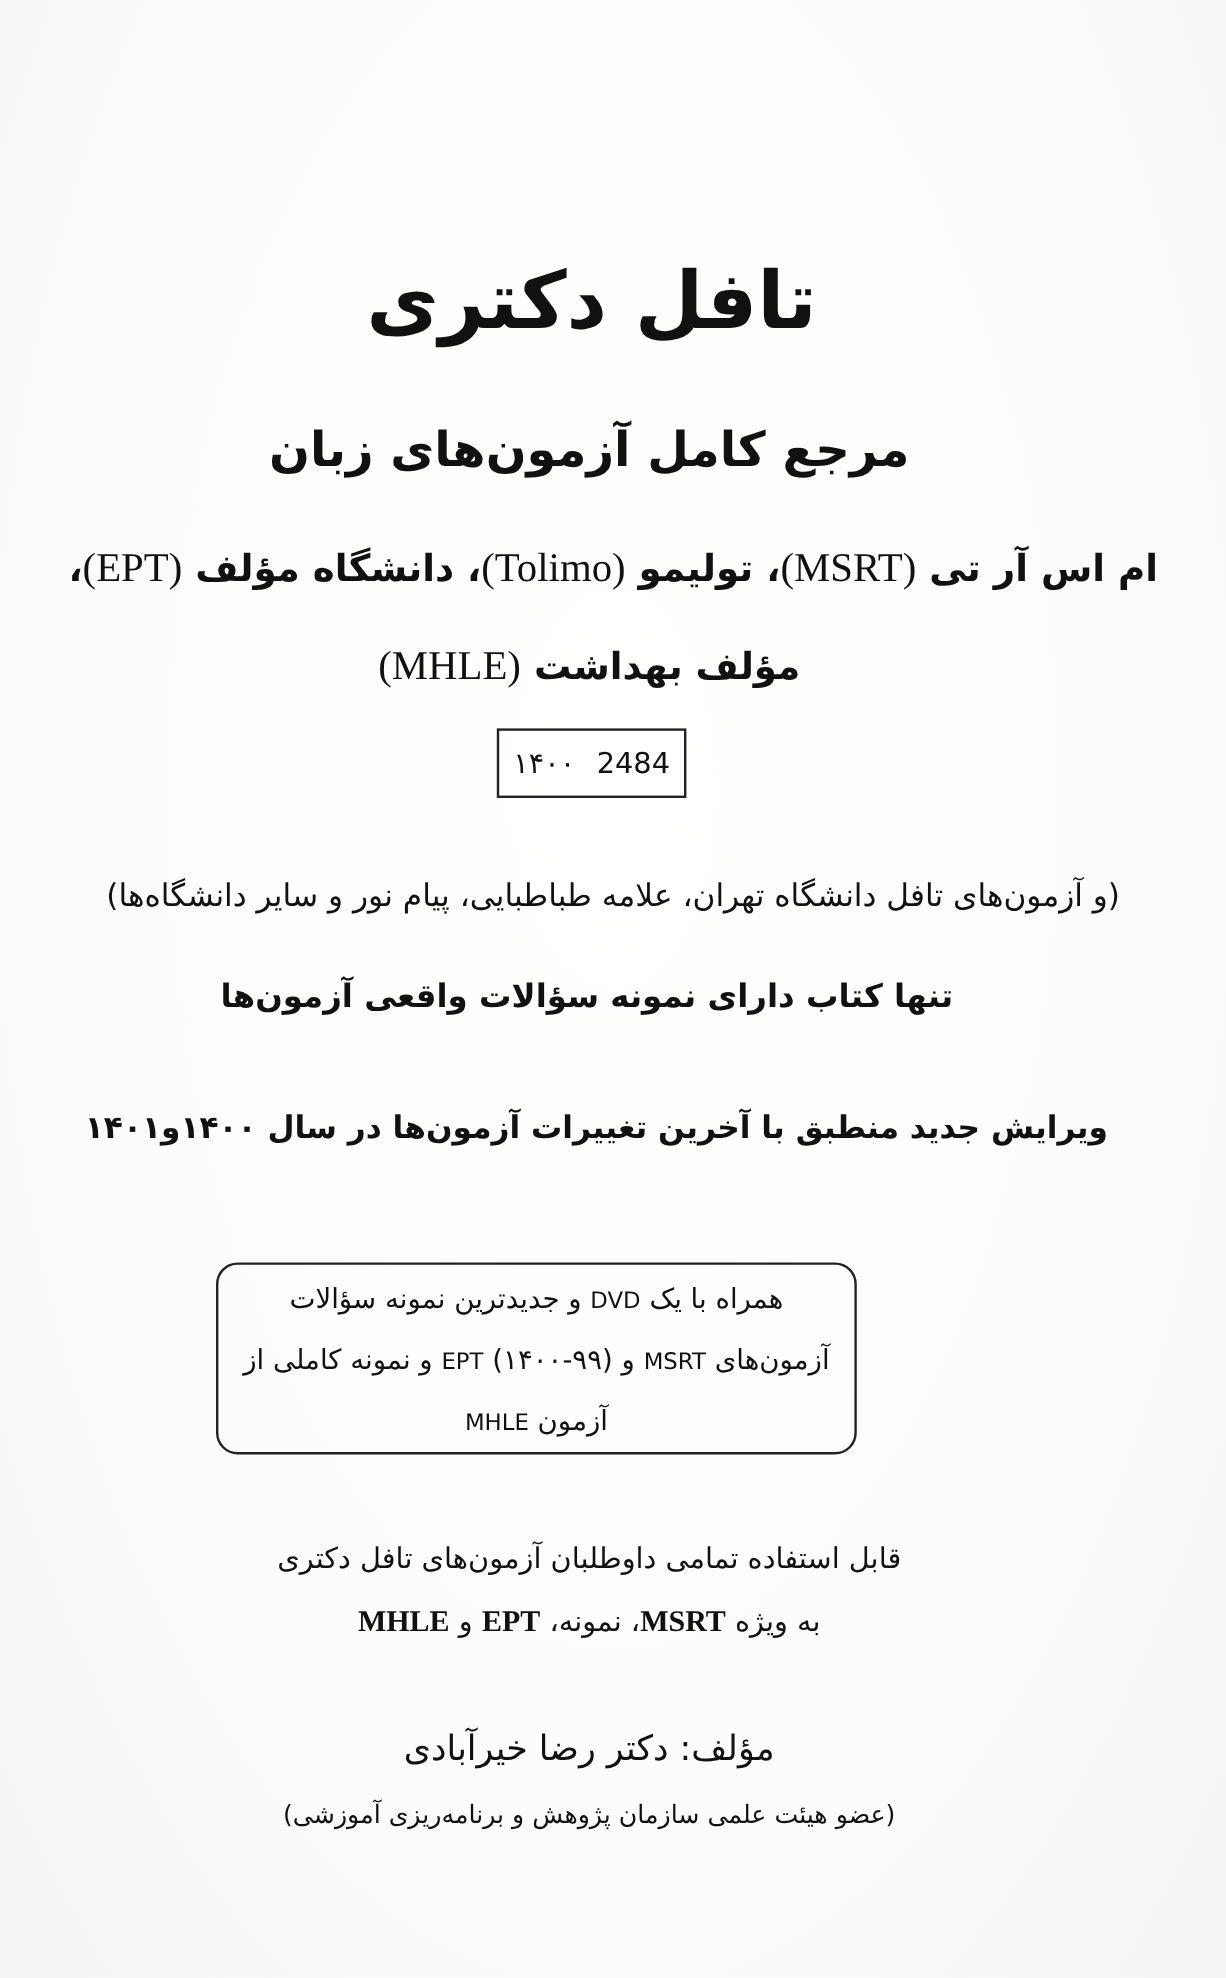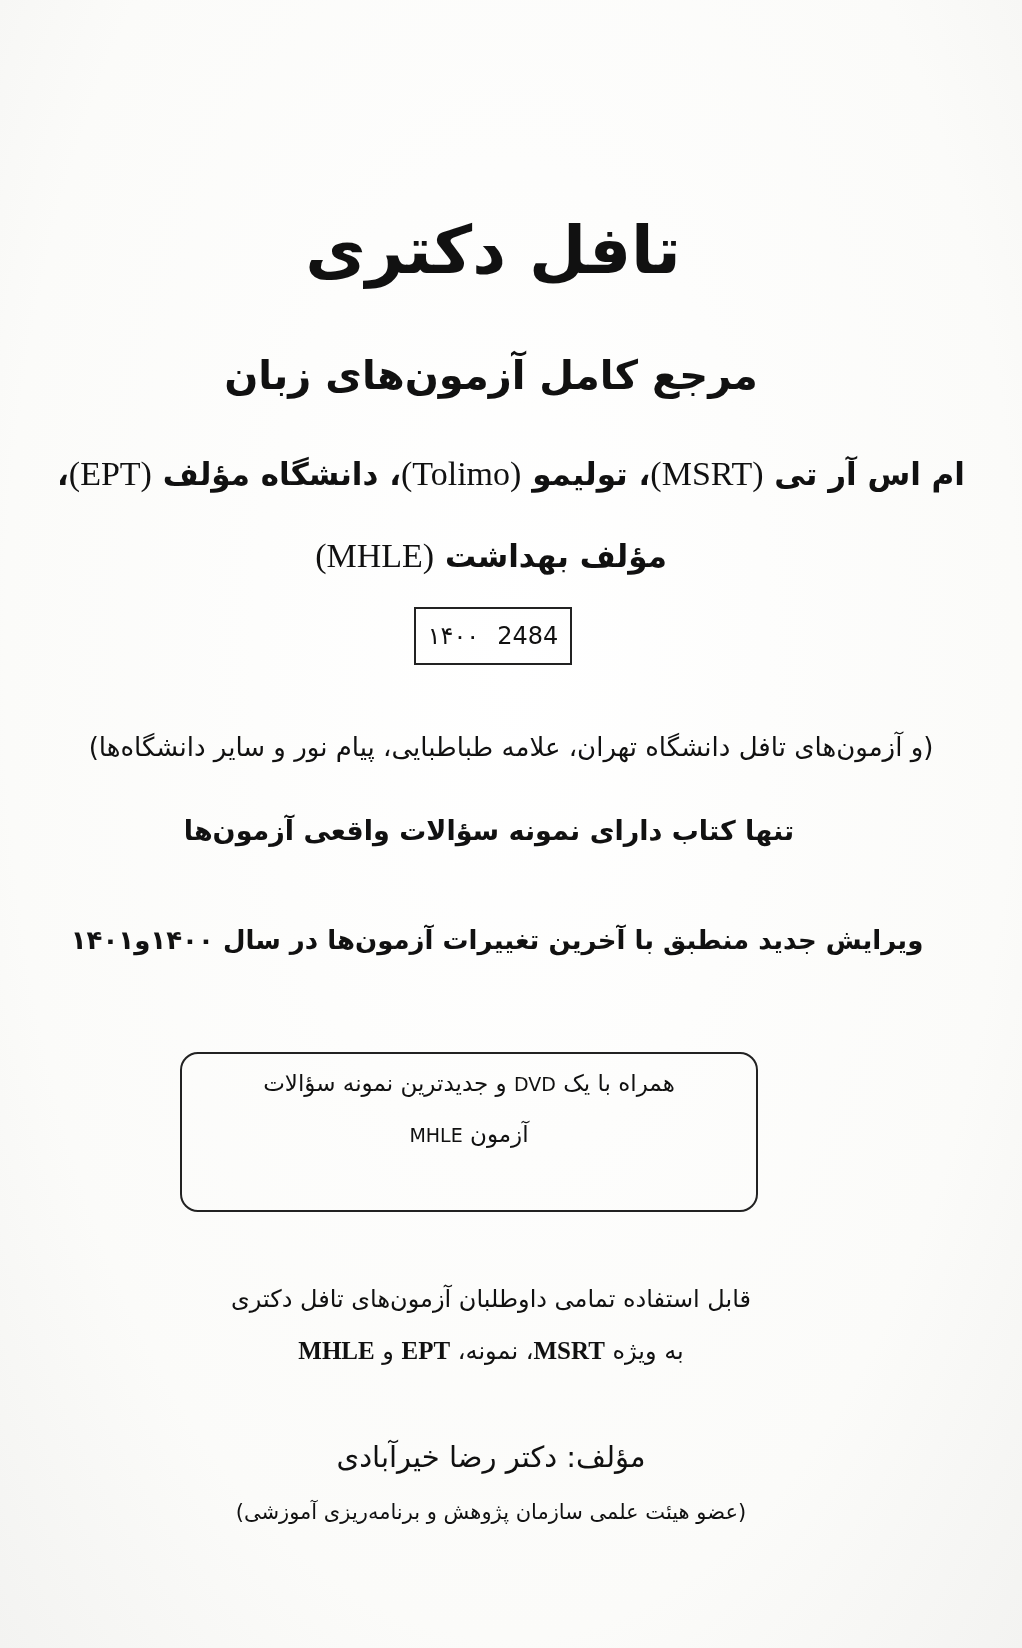--- a/index.html
+++ b/index.html
@@ -91,21 +91,21 @@
     .new-edition {
       top: 925px;
       font-size: 26px;
       font-weight: bold;
       left: -14px;
     }
     .dvd-box {
       position: absolute;
       left: 180px;
       top: 1052px;
-      width: 578px;
+      width: 534px;
       height: 160px;
       border: 2px solid #222;
       border-radius: 18px;
       box-sizing: border-box;
       direction: rtl;
       text-align: center;
       font-size: 23px;
       line-height: 50px;
       padding-top: 4px;
     }
@@ -171,20 +171,27 @@
 
   <div class="line new-edition">ویرایش جدید منطبق با آخرین تغییرات آزمون‌ها در سال ۱۴۰۰و۱۴۰۱</div>
 
   <div class="dvd-box">
     <div>
       <span>همراه با یک</span>
       <span class="latin">DVD</span>
       <span>و جدیدترین نمونه سؤالات</span>
     </div>
     <div>
+      <span>آزمون‌های</span>
+      <span class="latin">MSRT</span>
+      <span>و</span>
+      <span class="latin">EPT</span>
+      <span>(۱۴۰۰-۹۹) و نمونه کاملی از</span>
+    </div>
+    <div>
       <span>آزمون</span>
       <span class="latin">MHLE</span>
     </div>
   </div>
 
   <div class="line usable1">قابل استفاده تمامی داوطلبان آزمون‌های تافل دکتری</div>
 
   <div class="line usable2">
     <span>به ویژه</span>
     <span class="latin">MSRT</span><span>، نمونه،</span>

